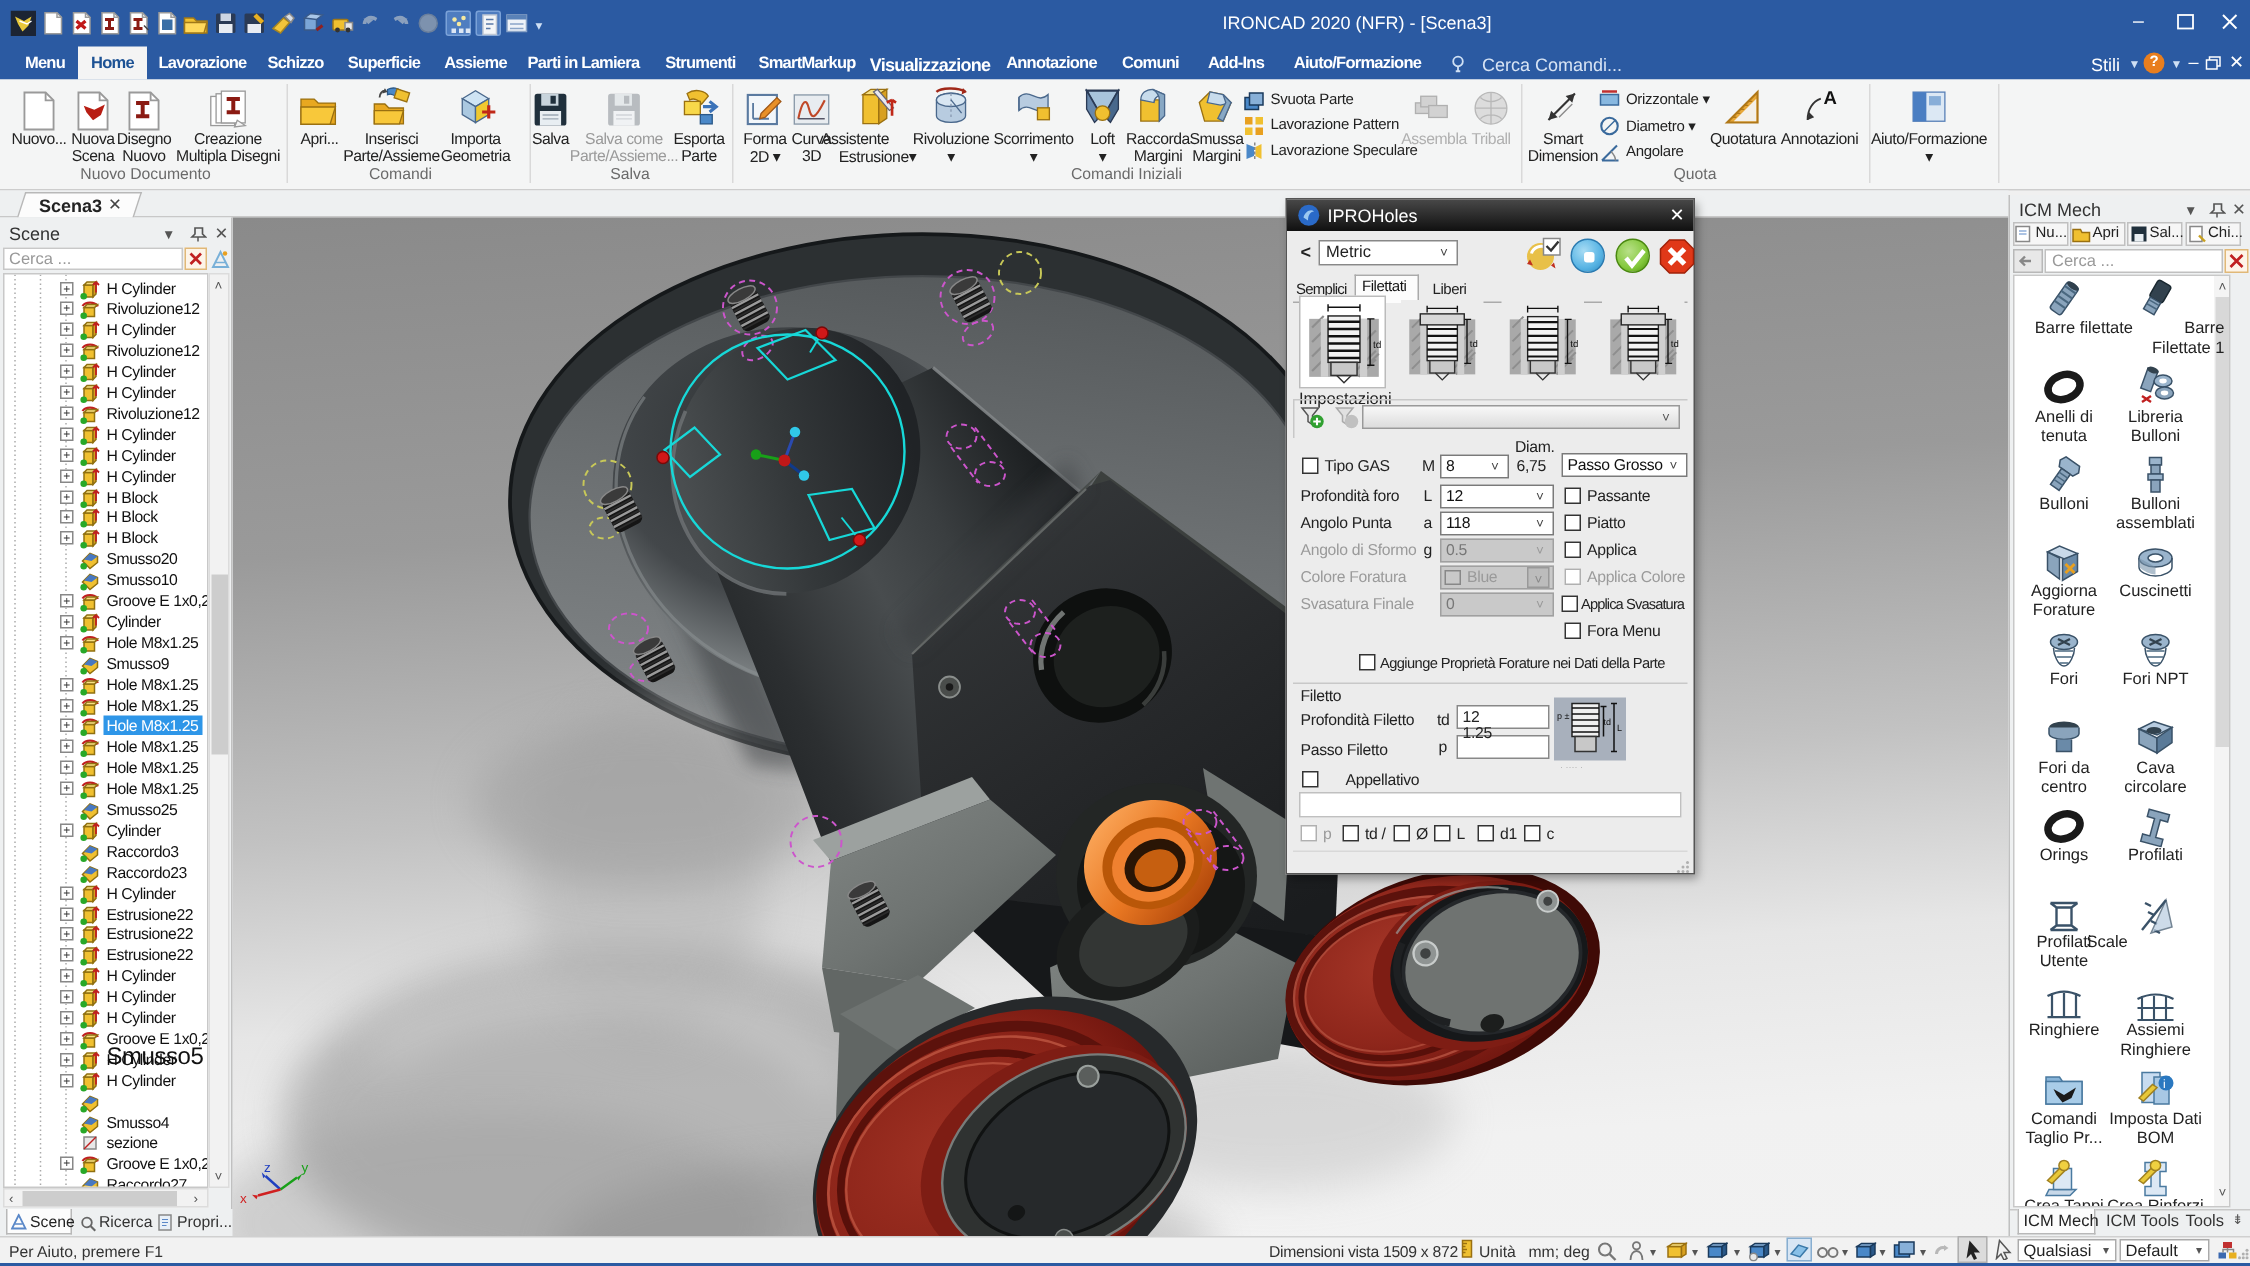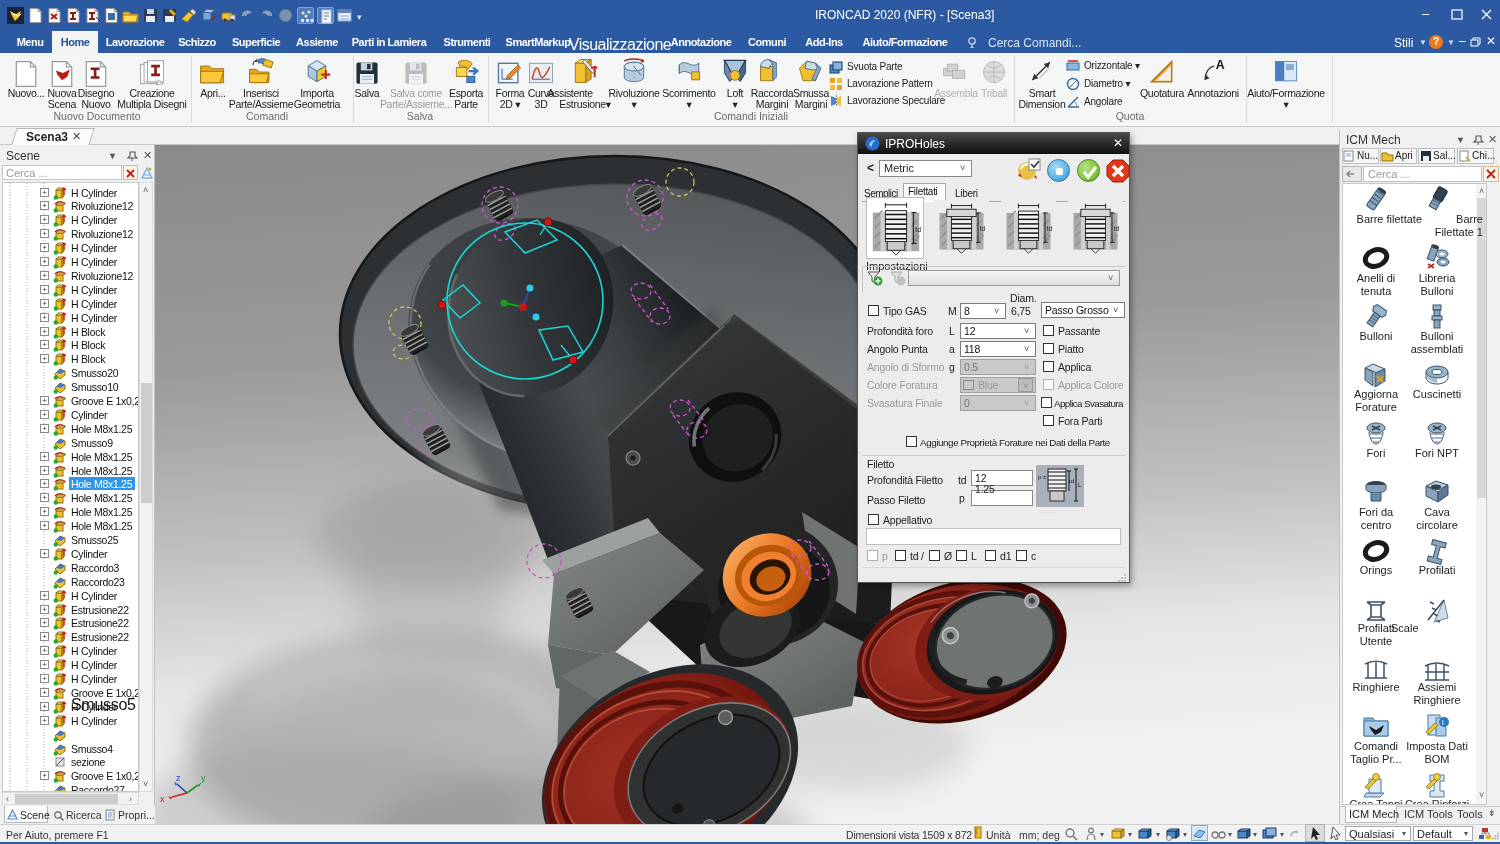--- a/index.html
+++ b/index.html
@@ -111,21 +111,21 @@
 <div class="abs" style="left:52px;top:31px;width:46px;height:22px;background:#f4f4f4"></div>
 <div class="tb" style="left:30px;top:36px;transform:translateX(-50%);color:#ffffff;font-size:11px;letter-spacing:-0.5px;font-weight:bold">Menu</div>
 <div class="tb" style="left:75px;top:36px;transform:translateX(-50%);color:#1d5294;font-size:11px;letter-spacing:-0.5px;font-weight:bold">Home</div>
 <div class="tb" style="left:135px;top:36px;transform:translateX(-50%);color:#ffffff;font-size:11px;letter-spacing:-0.5px;font-weight:bold">Lavorazione</div>
 <div class="tb" style="left:197px;top:36px;transform:translateX(-50%);color:#ffffff;font-size:11px;letter-spacing:-0.5px;font-weight:bold">Schizzo</div>
 <div class="tb" style="left:256px;top:36px;transform:translateX(-50%);color:#ffffff;font-size:11px;letter-spacing:-0.5px;font-weight:bold">Superficie</div>
 <div class="tb" style="left:317px;top:36px;transform:translateX(-50%);color:#ffffff;font-size:11px;letter-spacing:-0.5px;font-weight:bold">Assieme</div>
 <div class="tb" style="left:389px;top:36px;transform:translateX(-50%);color:#ffffff;font-size:11px;letter-spacing:-0.5px;font-weight:bold">Parti in Lamiera</div>
 <div class="tb" style="left:467px;top:36px;transform:translateX(-50%);color:#ffffff;font-size:11px;letter-spacing:-0.5px;font-weight:bold">Strumenti</div>
 <div class="tb" style="left:538px;top:36px;transform:translateX(-50%);color:#ffffff;font-size:11px;letter-spacing:-0.5px;font-weight:bold">SmartMarkup</div>
-<div class="tb" style="left:620px;top:36px;transform:translateX(-50%);color:#ffffff;font-size:16px;letter-spacing:-0.5px;font-weight:normal">Visualizzazione</div>
+<div class="tb" style="left:620px;top:36px;transform:translateX(-50%);color:#ffffff;font-size:12px;letter-spacing:-0.5px;font-weight:bold">Visualizzazione</div>
 <div class="tb" style="left:701px;top:36px;transform:translateX(-50%);color:#ffffff;font-size:11px;letter-spacing:-0.5px;font-weight:bold">Annotazione</div>
 <div class="tb" style="left:767px;top:36px;transform:translateX(-50%);color:#ffffff;font-size:11px;letter-spacing:-0.5px;font-weight:bold">Comuni</div>
 <div class="tb" style="left:824px;top:36px;transform:translateX(-50%);color:#ffffff;font-size:11px;letter-spacing:-0.5px;font-weight:bold">Add-Ins</div>
 <div class="tb" style="left:905px;top:36px;transform:translateX(-50%);color:#ffffff;font-size:11px;letter-spacing:-0.5px;font-weight:bold">Aiuto/Formazione</div>
 <svg class="abs" style="left:966px;top:36px" width="14" height="14">
     <circle cx="6" cy="5" r="3.2" fill="none" stroke="#cfe0f4" stroke-width="1.2"></circle>
     <path d="M6 8.5v3M4.5 11.5h3" stroke="#cfe0f4" stroke-width="1.2"></path>
   </svg>
 <div class="tb" style="left:988px;top:36px;color:#d8e4f4;font-size:12px">Cerca Comandi...</div>
 <div class="tb" style="left:1394px;top:36px;color:#fff;font-size:12px">Stili</div>
@@ -1159,21 +1159,21 @@
     </div>
 <div class="abs" style="left:185px;top:246px;width:11px;height:11px;border:1.5px solid #b0b0b0;background:#fff"></div>
 <div class="tb" style="left:200px;top:246px;font-size:10.5px;letter-spacing:-0.2px;color:#9a9a9a;font-weight:normal">Applica Colore</div>
 <div class="tb" style="left:9px;top:264px;font-size:10.5px;letter-spacing:-0.2px;color:#9a9a9a;font-weight:normal">Svasatura Finale</div>
 <div class="abs" style="left:102px;top:262px;width:76px;height:16px;background:#c9c9c9;border:1px solid #a0a0a0"></div>
     <div class="tb" style="left:106px;top:264px;font-size:10.5px;letter-spacing:-0.2px;color:#777">0</div>
     <div class="tb" style="left:166px;top:265px;font-size:9px;color:#999">˅</div>
 <div class="abs" style="left:183px;top:264px;width:11px;height:11px;border:1.5px solid #333;background:#fff"></div>
 <div class="tb" style="left:196px;top:265px;font-size:9.8px;letter-spacing:-0.6px;color:#222">Applica Svasatura</div>
 <div class="abs" style="left:185px;top:282px;width:11px;height:11px;border:1.5px solid #333;background:#fff"></div>
-<div class="tb" style="left:200px;top:282px;font-size:10.5px;letter-spacing:-0.2px;color:#222;font-weight:normal">Fora Parti</div>
+<div class="tb" style="left:200px;top:282px;font-size:10.5px;letter-spacing:-0.2px;color:#222;font-weight:normal">Fora Menu</div>
 <div class="abs" style="left:48px;top:303px;width:11px;height:11px;border:1.5px solid #333;background:#fff"></div>
 <div class="tb" style="left:62px;top:304px;font-size:9.8px;letter-spacing:-0.4px;color:#222">Aggiunge Proprietà Forature nei Dati della Parte</div>
 <div class="abs" style="left:4px;top:322px;width:263px;height:1px;background:#c8c8c8"></div>
 <div class="tb" style="left:9px;top:325px;font-size:10.5px;letter-spacing:-0.2px;color:#222;font-weight:normal">Filetto</div>
 <div class="tb" style="left:9px;top:341px;font-size:10.5px;letter-spacing:-0.2px;color:#222;font-weight:normal">Profondità Filetto</div>
 <div class="tb" style="left:100px;top:341px;font-size:10.5px;letter-spacing:-0.2px;color:#222;font-weight:normal">td</div>
 <div class="abs" style="left:113px;top:337px;width:62px;height:16px;background:#fff;border:1px solid #888"></div>
 <div class="tb" style="left:117px;top:339px;font-size:10.5px;letter-spacing:-0.2px;color:#222;font-weight:normal">12</div>
 <div class="tb" style="left:9px;top:361px;font-size:10.5px;letter-spacing:-0.2px;color:#222;font-weight:normal">Passo Filetto</div>
 <div class="tb" style="left:101px;top:359px;font-size:10.5px;letter-spacing:-0.2px;color:#222;font-weight:normal">p</div>
@@ -1188,21 +1188,21 @@
         <line x1="12" y1="23" x2="30" y2="23" stroke="#111"></line>
         <rect x="14" y="26" width="14" height="10" fill="#c8c8c8" stroke="#333"></rect>
         <path d="M33 6v20M31 6h4" stroke="#111"></path>
         <path d="M40 4v32M38 4h4M38 36h4" stroke="#111"></path>
         <text x="33" y="18" font-size="6" fill="#111">td</text>
         <text x="42" y="22" font-size="6" fill="#111">L</text>
         <text x="2" y="14" font-size="6" fill="#111">p ±</text>
       </svg></div>
 <div class="tb" style="left:182px;top:376px;font-size:6px;color:#b0b0b0">· ···· ·</div>
 <div class="abs" style="left:10px;top:381px;width:11px;height:11px;border:1.5px solid #333;background:#fff"></div>
-<div class="tb" style="left:25px;top:381px;font-size:10.5px;letter-spacing:-0.2px;color:#222;font-weight:normal">Appellativo</div>
+<div class="tb" style="left:39px;top:381px;font-size:10.5px;letter-spacing:-0.2px;color:#222;font-weight:normal">Appellativo</div>
 <div class="abs" style="left:8px;top:395px;width:255px;height:17px;background:#fff;border:1px solid #c0c0c0"></div>
 <div class="abs" style="left:9px;top:417px;width:11px;height:11px;border:1.5px solid #b0b0b0;background:#fff"></div>
 <div class="tb" style="left:24px;top:417px;font-size:10.5px;letter-spacing:-0.2px;color:#9a9a9a;font-weight:normal">p</div>
 <div class="abs" style="left:37px;top:417px;width:11px;height:11px;border:1.5px solid #333;background:#fff"></div>
 <div class="tb" style="left:52px;top:417px;font-size:10.5px;letter-spacing:-0.2px;color:#222;font-weight:normal">td /</div>
 <div class="abs" style="left:71px;top:417px;width:11px;height:11px;border:1.5px solid #333;background:#fff"></div>
 <div class="tb" style="left:86px;top:417px;font-size:10.5px;letter-spacing:-0.2px;color:#222;font-weight:normal">Ø</div>
 <div class="abs" style="left:98px;top:417px;width:11px;height:11px;border:1.5px solid #333;background:#fff"></div>
 <div class="tb" style="left:113px;top:417px;font-size:10.5px;letter-spacing:-0.2px;color:#222;font-weight:normal">L</div>
 <div class="abs" style="left:127px;top:417px;width:11px;height:11px;border:1.5px solid #333;background:#fff"></div>

